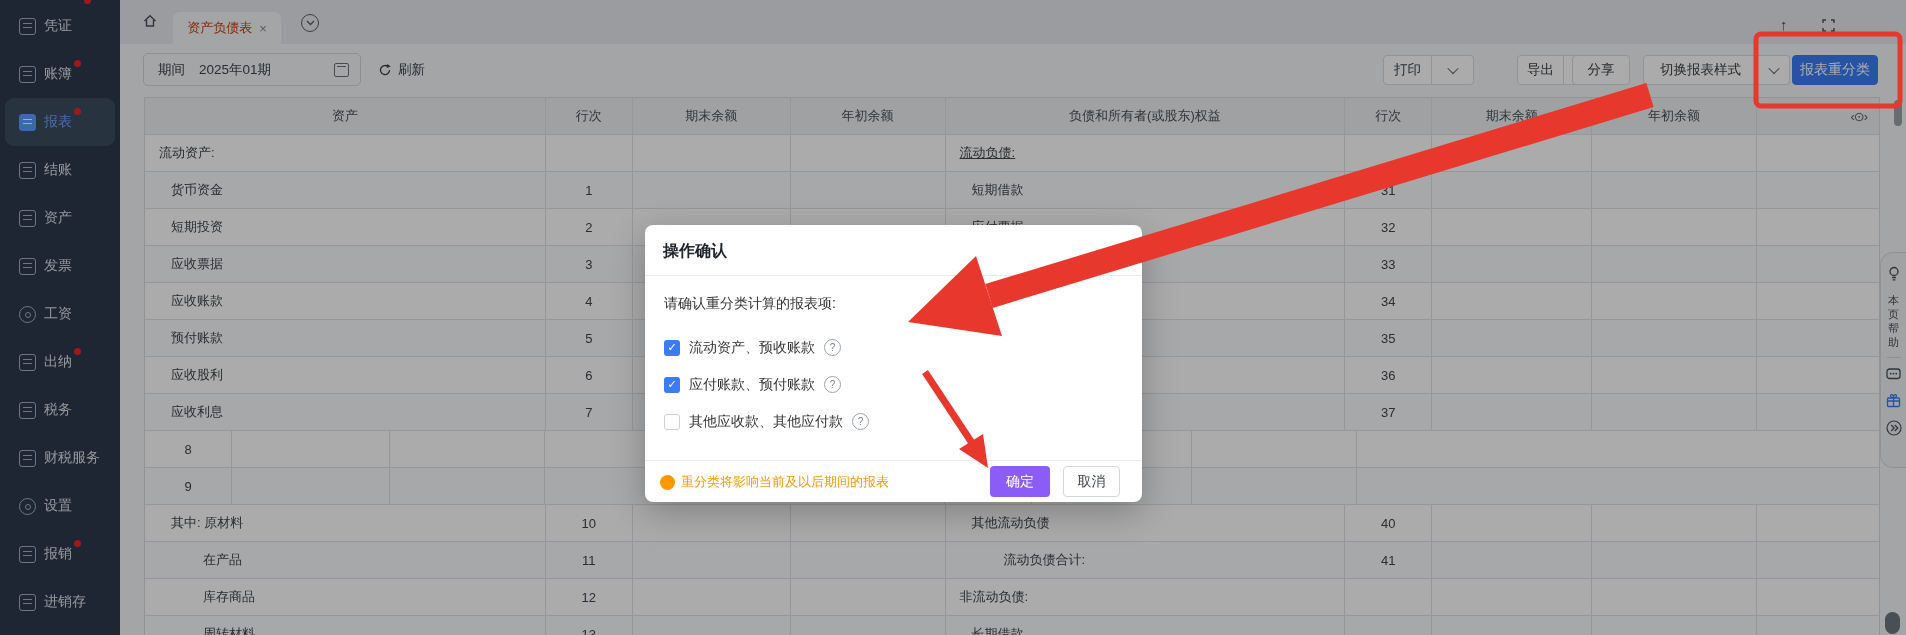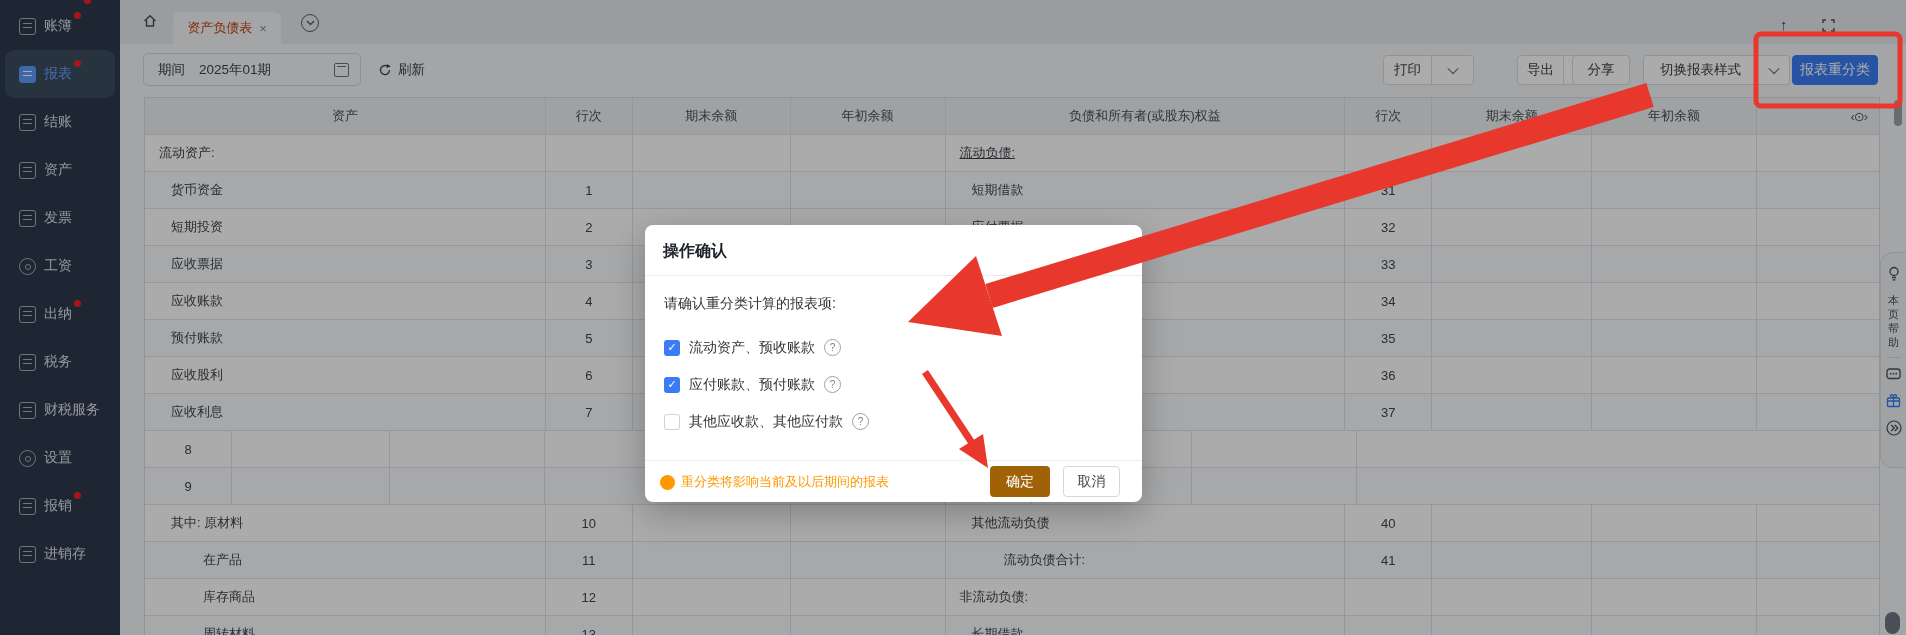--- a/index.html
+++ b/index.html
@@ -80,33 +80,37 @@
   .cbox.off{background:#fff;border:1px solid #ccd1d9;}
   .opt .o-lbl{font-size:14px;color:#333;}
   .help-ic{width:15px;height:15px;border:1px solid #9aa2ac;border-radius:50%;color:#7a828c;font-size:10px;
            display:flex;align-items:center;justify-content:center;cursor:pointer;}
   .m-div2{position:absolute;left:0;right:0;top:235px;height:1px;background:#e9ecef;}
   .m-warning{position:absolute;left:15px;top:248px;display:flex;align-items:center;gap:6px;}
   .warn-ic{width:15px;height:15px;border-radius:50%;background:#ff9800;color:#fff;font-size:10px;font-weight:bold;
            display:flex;align-items:center;justify-content:center;flex:none;}
   .m-warning span{font-size:13px;color:#ff9800;}
   .m-btn{position:absolute;top:241px;height:31px;border-radius:4px;font-size:14px;display:flex;align-items:center;justify-content:center;cursor:pointer;box-sizing:border-box;}
-  .m-confirm{left:345px;width:60px;background:#a16207;color:#fff;}
+  .m-confirm{left:345px;width:60px;background:#8b5cf6;color:#fff;}
   .m-cancel{left:418px;width:57px;background:#fff;border:1px solid #d4d8dd;color:#3e444b;}
   
   .anno{position:absolute;inset:0;z-index:70;pointer-events:none;}
 </style>
 </head>
 <body>
 
 <div class="page">
 
   <nav class="sidebar">
     <div class="top-dot"></div>
     <div id="side-items" style="padding-top: 2px;">
+        <div class="side-item">
+          <span class="s-icon"></span>
+          <span class="lbl">凭证</span>
+        </div>
         <div class="side-item">
           <span class="s-icon"></span>
           <span class="lbl">账簿<span class="badge"></span></span>
         </div>
         <div class="side-item active">
           <span class="s-icon"></span>
           <span class="lbl">报表<span class="badge"></span></span>
         </div>
         <div class="side-item">
           <span class="s-icon"></span>

